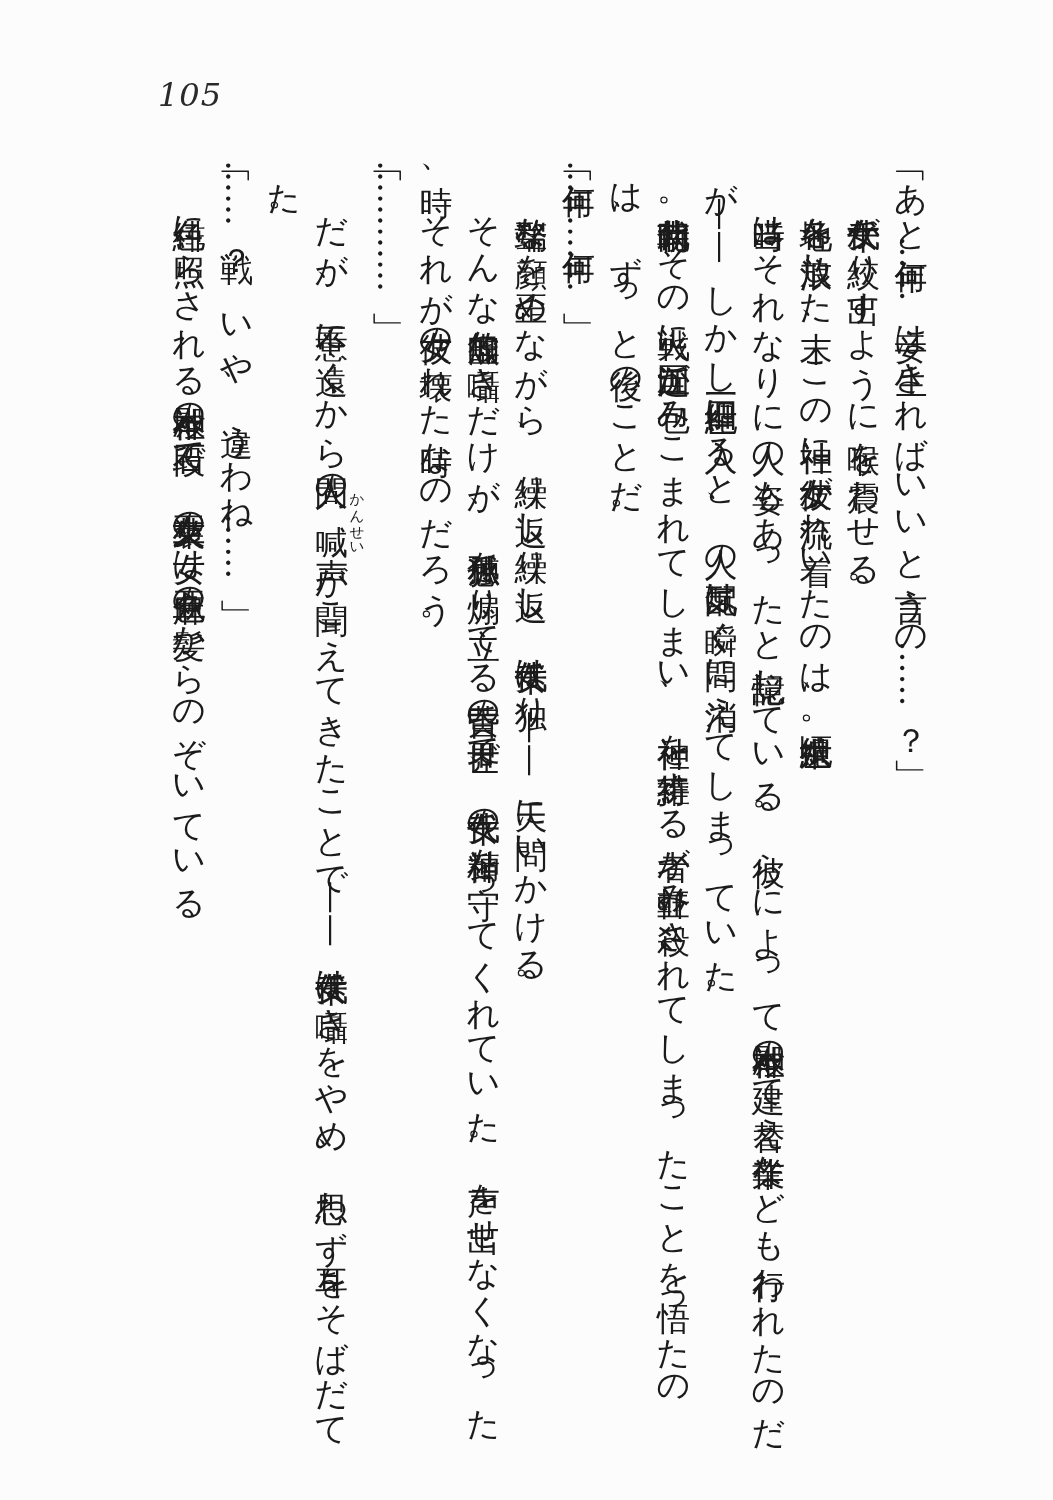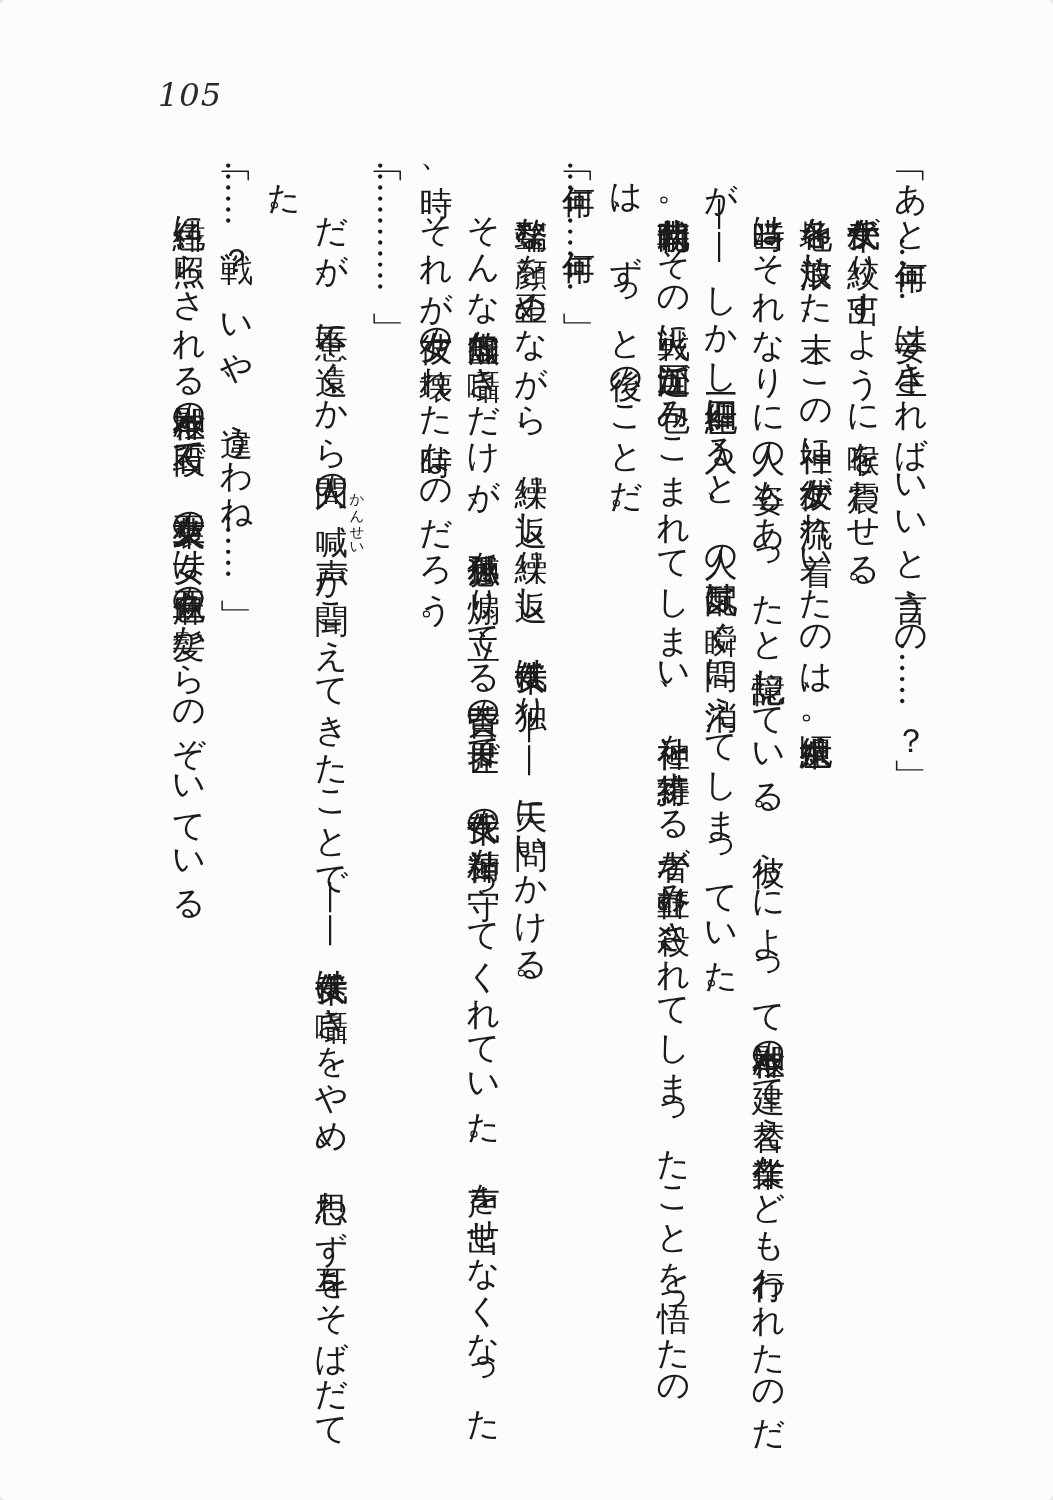--- a/index.html
+++ b/index.html
@@ -9,21 +9,20 @@
   }
   .page {
     position: relative;
     width: 1053px;
     height: 1500px;
     margin: 0 auto;
     background: #fcfcfc;
     overflow: hidden;
     font-family: "DejaVu Serif", "Liberation Serif", serif;
     color: #1b1b1b;
-    border-radius: 6px;
   }
   .page-number {
     position: absolute;
     top: 76px;
     left: 158px;
     font-size: 32px;
     font-style: italic;
     color: #2a2a2a;
     letter-spacing: 1px;
   }

